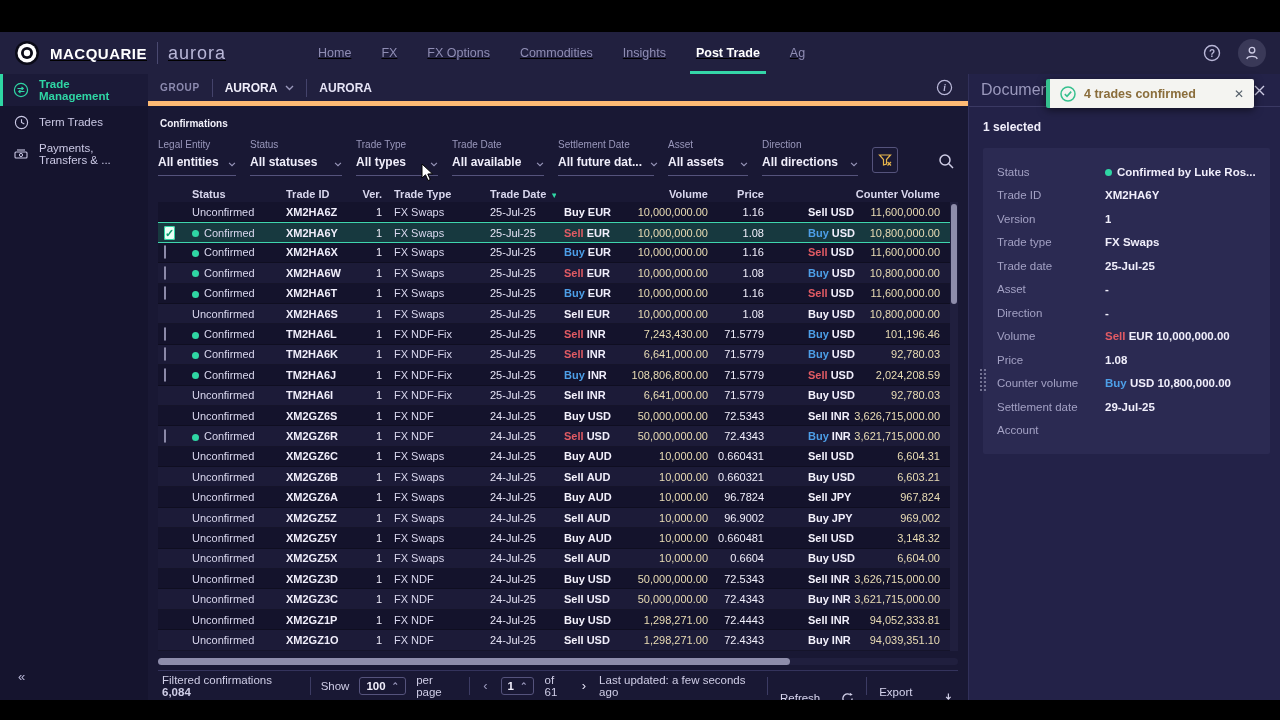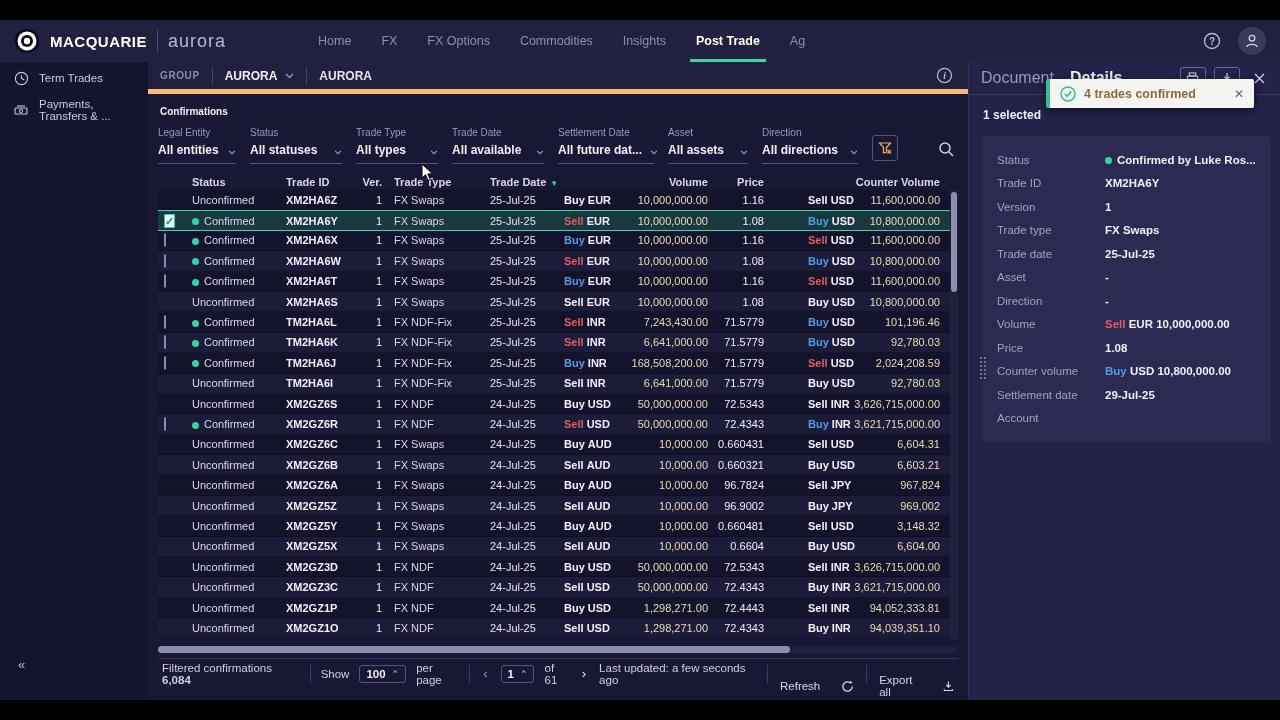--- a/index.html
+++ b/index.html
@@ -1,18 +1,18 @@
 <!DOCTYPE html>
 <html><head>
 <meta charset="utf-8">
 <style>
   * { margin:0; padding:0; box-sizing:border-box; }
   body { background:#000; font-family:"Liberation Sans", sans-serif; }
   .screen { position:relative; width:1280px; height:720px; background:#000; overflow:hidden; }
-  .app { position:absolute; top:20px; left:0; width:1280px; height:680px; background:#f97316; }
+  .app { position:absolute; top:32px; left:0; width:1280px; height:680px; background:#f97316;text-decoration:underline; }
 
   
   .navbar { height:42px; background:#21203f; display:flex; align-items:center; padding:0 14px; position:relative; }
   .brand { display:flex; align-items:center; gap:10px; }
   .brand-name { color:#fff; font-size:15px; font-weight:bold; letter-spacing:.5px; }
   .brand-div { width:1px; height:22px; background:#4a4970; }
   .brand-app { color:#b9b7d8; font-size:18px; font-weight:300; letter-spacing:1px; }
   .topnav { display:flex; align-items:center; gap:30px; margin-left:92px; height:100%; }
   .nav-item { color:#9globals; color:#8f8db4; font-size:12.5px; height:100%; display:flex; align-items:center; position:relative; cursor:pointer; }
   .nav-item.active { color:#fff; font-weight:bold; }
@@ -160,20 +160,30 @@
               <path d="M2.8 14 C3.5 10.5 12.5 10.5 13.2 14" fill="none" stroke="#cfcde6" stroke-width="1.3"></path>
             </svg>
         </span>
       </div>
     </header>
 
     <div class="body-row">
 
       <aside class="sidebar" id="sidebar">
 
+      <div class="side-item active">
+            <span class="sicon">
+              <svg width="16" height="16" viewBox="0 0 16 16">
+                <circle cx="8" cy="8" r="6.6" fill="none" stroke="currentColor" stroke-width="1.2"></circle>
+                <path d="M4.5 6.5 L10 6.5 M8.5 4.8 L10.3 6.5 L8.5 8.2" fill="none" stroke="currentColor" stroke-width="1.1"></path>
+                <path d="M11.5 9.5 L6 9.5 M7.5 7.8 L5.7 9.5 L7.5 11.2" fill="none" stroke="currentColor" stroke-width="1.1"></path>
+              </svg>
+            </span>
+            <span>Trade Management</span>
+          </div>
           <div class="side-item">
             <span class="sicon">
               <svg width="15" height="15" viewBox="0 0 16 16">
                 <circle cx="8" cy="8" r="6.5" fill="none" stroke="currentColor" stroke-width="1.2"></circle>
                 <path d="M8 4.5 L8 8 L11 9.5" fill="none" stroke="currentColor" stroke-width="1.2"></path>
               </svg>
             </span>
             <span>Term Trades</span>
           </div>
           <div class="side-item">
@@ -419,21 +429,21 @@
                   <div class="cell al cell-sett"></div>
                 </div>
                 <div class="tgrid trow odd">
                   <div class="cell"><span class="cb empty"></span></div>
                   <div class="cell al"><span class="dot"></span><span>Confirmed</span></div>
                   <div class="cell al cell-id">TM2HA6J</div>
                   <div class="cell ar cell-ver">1</div>
                   <div class="cell al">FX NDF-Fix</div>
                   <div class="cell al cell-date">25-Jul-25</div>
                   <div class="cell al"><span class="dir buy">Buy</span> <span class="cur">INR</span></div>
-                  <div class="cell ar cell-vol">168,508,200.00</div>
+                  <div class="cell ar cell-vol">108,806,800.00</div>
                   <div class="cell ar cell-price">71.5779</div>
                   <div class="cell al" style="padding-left: 40px;"><span class="dir sell">Sell</span> <span class="cur">USD</span></div>
                   <div class="cell ar cell-cvol">2,024,208.59</div>
                   <div class="cell al cell-sett"></div>
                 </div>
                 <div class="tgrid trow even">
                   <div class="cell"><span class="cb none"></span></div>
                   <div class="cell al"><span>Unconfirmed</span></div>
                   <div class="cell al cell-id">TM2HA6I</div>
                   <div class="cell ar cell-ver">1</div>

